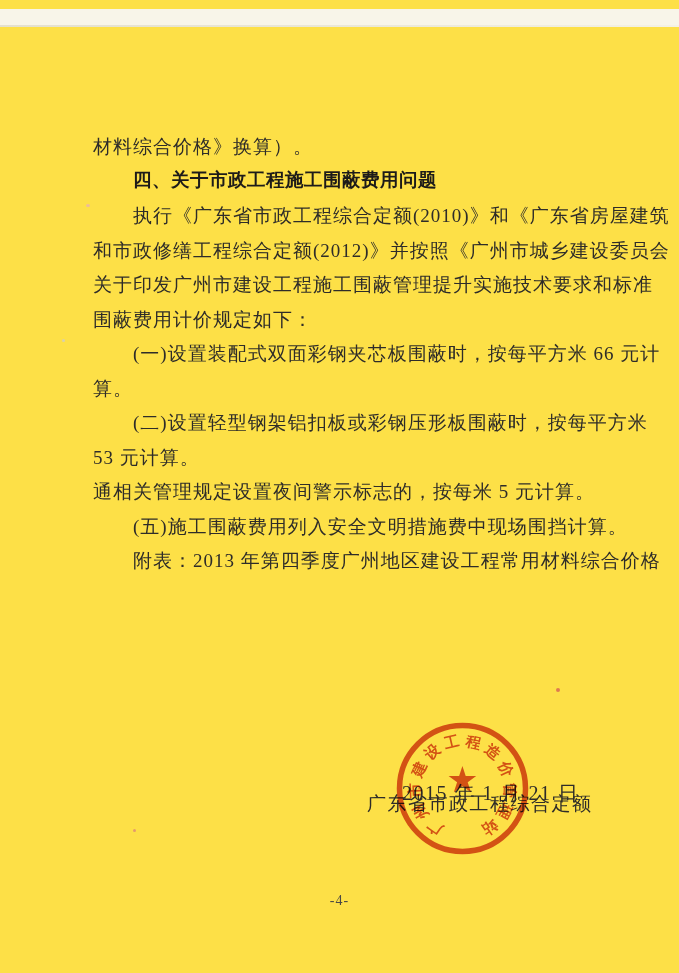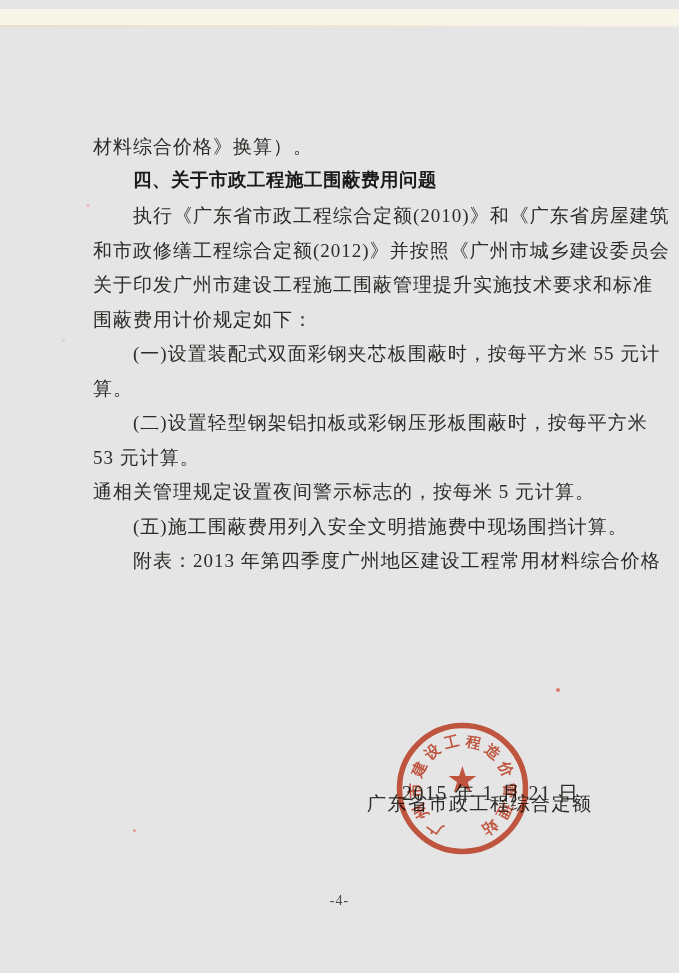--- a/index.html
+++ b/index.html
@@ -1,19 +1,19 @@
 <!DOCTYPE html>
 <html><head>
 <meta charset="utf-8">
 <style>
   html,body { margin:0; padding:0; background:#ffffff; }
   .page {
     position:relative;
     width:679px; height:973px;
-    background:#e5e5e5;
+    background:#fde047;
     overflow:hidden;
     font-family:"Liberation Serif", serif;
   }
   
   .scan-band {
     position:absolute; top:9px; left:0; width:679px; height:16px;
     background:#f8f5e9;
   }
   .scan-line {
     position:absolute; top:25px; left:0; width:679px; height:2px;
@@ -84,21 +84,21 @@
   <div class="speck speck-3"></div>
   <div class="speck speck-4"></div>
 
   <div class="content">
     <div class="line doc-line">材料综合价格》换算）。</div>
     <div class="line doc-line indent heading">四、关于市政工程施工围蔽费用问题</div>
     <div class="line doc-line indent">执行《广东省市政工程综合定额(2010)》和《广东省房屋建筑</div>
     <div class="line doc-line">和市政修缮工程综合定额(2012)》并按照《广州市城乡建设委员会</div>
     <div class="line doc-line">关于印发广州市建设工程施工围蔽管理提升实施技术要求和标准</div>
     <div class="line doc-line">围蔽费用计价规定如下：</div>
-    <div class="line doc-line indent">(一)设置装配式双面彩钢夹芯板围蔽时，按每平方米 55 元计</div>
+    <div class="line doc-line indent">(一)设置装配式双面彩钢夹芯板围蔽时，按每平方米 66 元计</div>
     <div class="line doc-line">算。</div>
     <div class="line doc-line indent">(二)设置轻型钢架铝扣板或彩钢压形板围蔽时，按每平方米</div>
     <div class="line doc-line">53 元计算。</div>
     <div class="line doc-line">通相关管理规定设置夜间警示标志的，按每米 5 元计算。</div>
     <div class="line doc-line indent">(五)施工围蔽费用列入安全文明措施费中现场围挡计算。</div>
     <div class="line doc-line indent">附表：2013 年第四季度广州地区建设工程常用材料综合价格</div>
   </div>
 
   <div class="sig-org">广东省市政工程综合定额</div>
   <div class="sig-date">2015 年 1 月 21 日</div>

